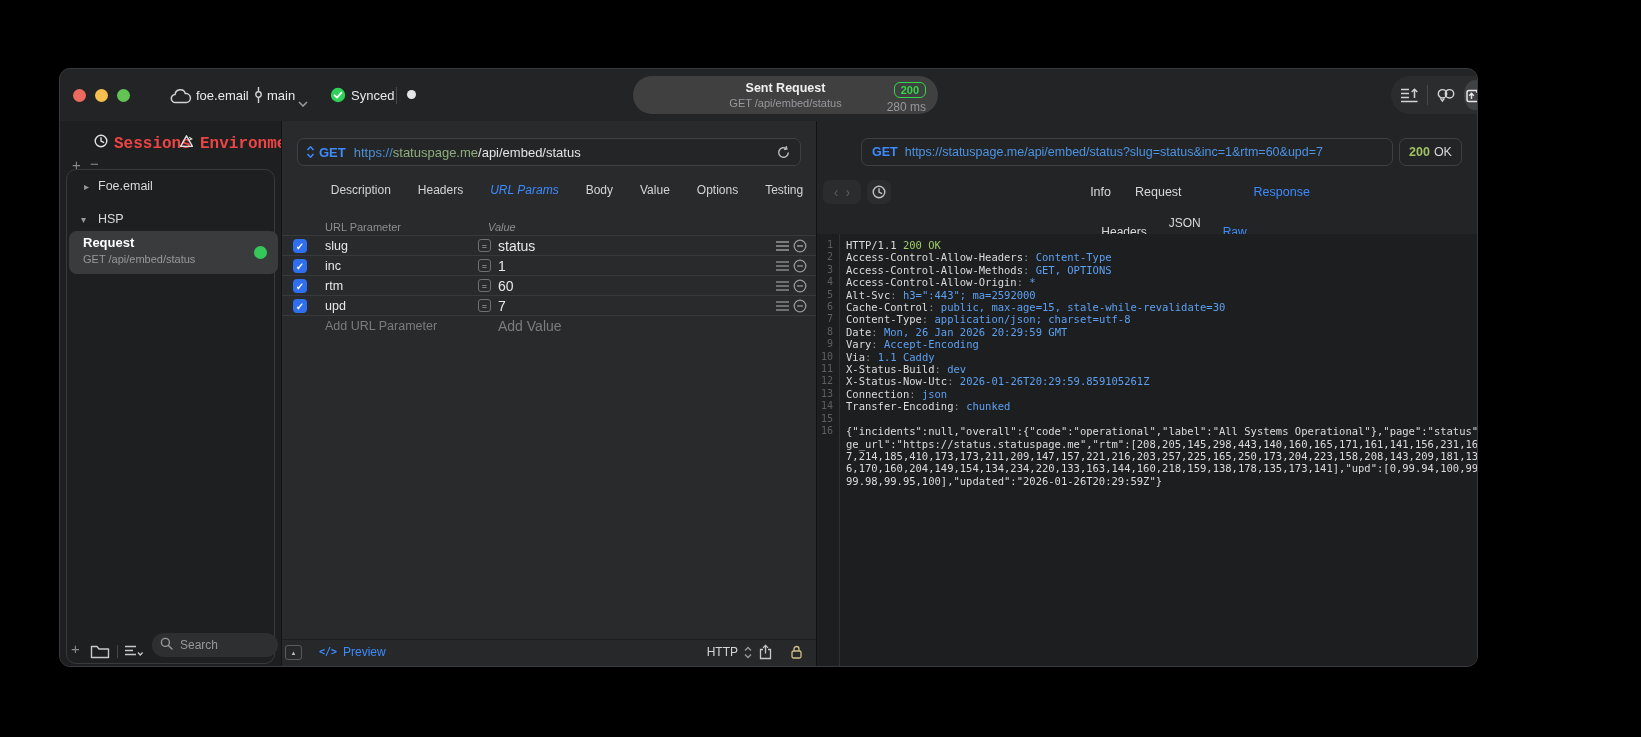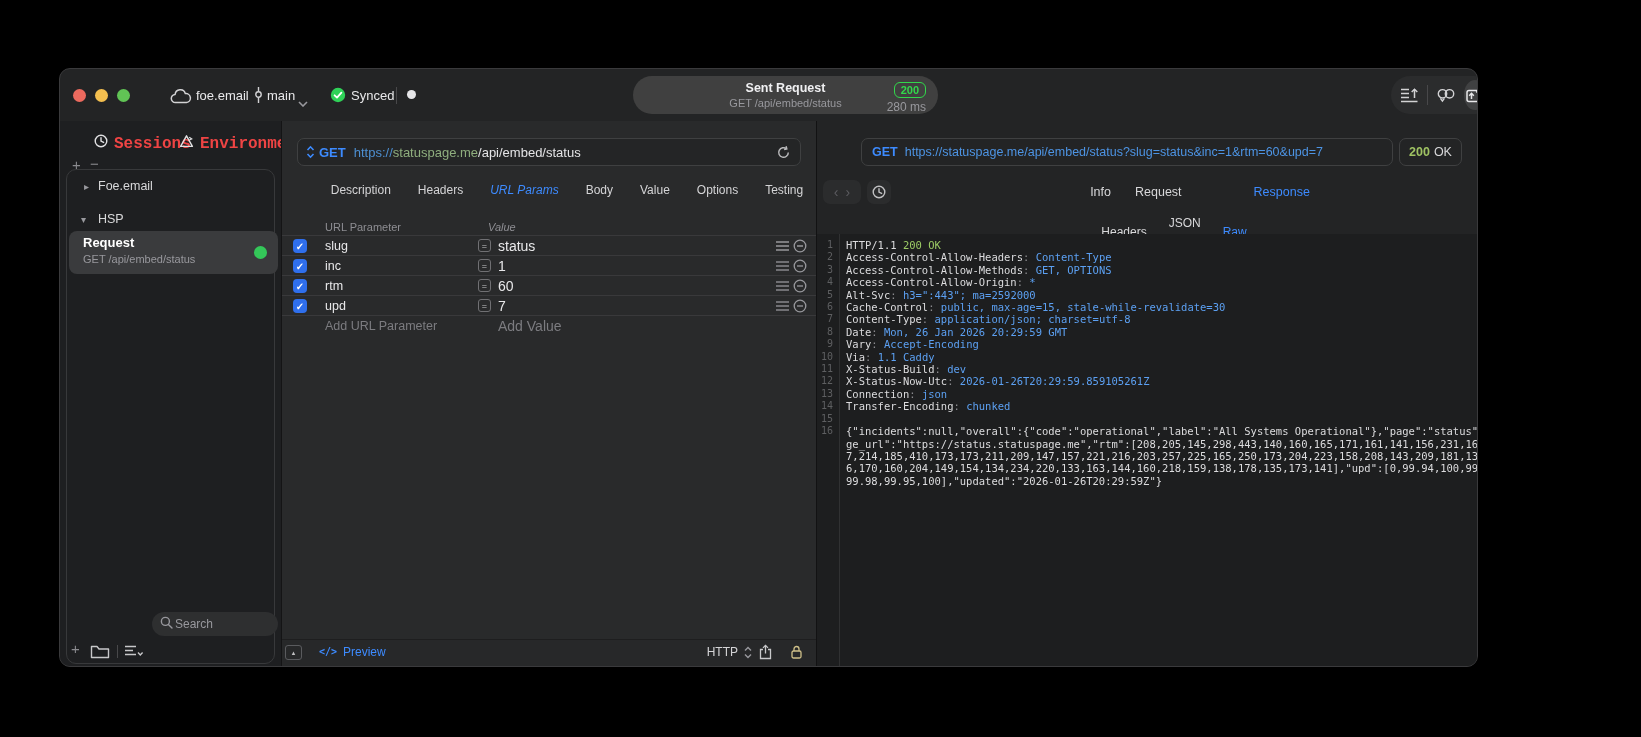--- a/index.html
+++ b/index.html
@@ -38,22 +38,22 @@
   
   .sb-tab{position:absolute;font-size:16px;font-weight:600;color:#ef4444;display:flex;gap:6px;align-items:center;font-family:Liberation Mono, monospace;}
   .sb-pm{position:absolute;font-size:15px;color:#8a8a8e;line-height:14px;}
   .sb-outline{position:absolute;left:6px;top:48px;right:6px;bottom:2px;border:1px solid #38393b;border-radius:10px;}
   .tree-chev{position:absolute;font-size:10px;color:#98989d;}
   .tree-lbl{position:absolute;font-size:12.5px;font-weight:500;color:#d8d8da;}
   .req-card{position:absolute;left:9px;top:110px;width:209px;height:43px;background:#3a3b3d;border-radius:8px;}
   .req-card .t{position:absolute;left:14px;top:4px;font-size:13px;font-weight:700;color:#fff;}
   .req-card .s{position:absolute;left:14px;top:22px;font-size:11px;color:#98989d;}
   .req-card .dot{position:absolute;right:11px;top:15px;width:13px;height:13px;border-radius:50%;background:#34c759;}
-  .search-pill{position:absolute;left:92px;top:491px;width:126px;height:24px;background:#2e2f30;
-        border-radius:12px;display:flex;align-items:center;padding:0 8px;box-sizing:border-box;}
+  .search-pill{position:absolute;left:92px;top:512px;width:126px;height:24px;background:#2e2f30;
+        border-radius:12px;display:flex;align-items:center;padding:0 8px;box-sizing:border-box;gap:5px;}
   .search-pill input{background:transparent;border:none;outline:none;color:#c8c8ca;font-size:12px;
         width:88px;font-family:"Liberation Sans",sans-serif;}
   .search-pill input::placeholder{color:#98989d;}
   
   .url-bar{position:absolute;left:15px;top:17px;width:504px;height:28px;background:#242526;
         border:1px solid #3f4041;border-radius:7px;box-sizing:border-box;display:flex;align-items:center;}
   .url-bar .m{font-size:13px;font-weight:700;color:#3d8bff;margin-left:4px;}
   .url-bar .u{font-size:13px;margin-left:8px;white-space:nowrap;}
   .u .sch{color:#4d8fd1;} .u .hst{color:#8fae7e;} .u .pth{color:#e4e4e6;}
   .reload{margin-left:auto;margin-right:9px;display:flex;}

